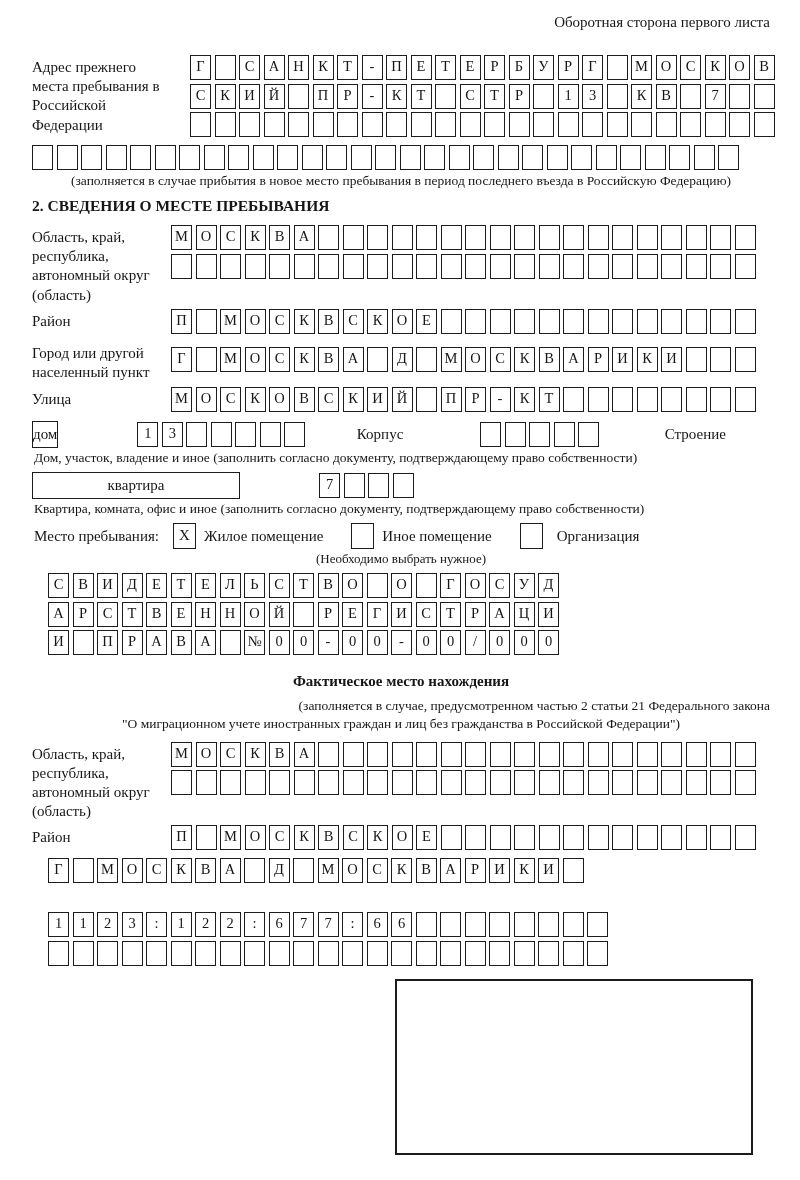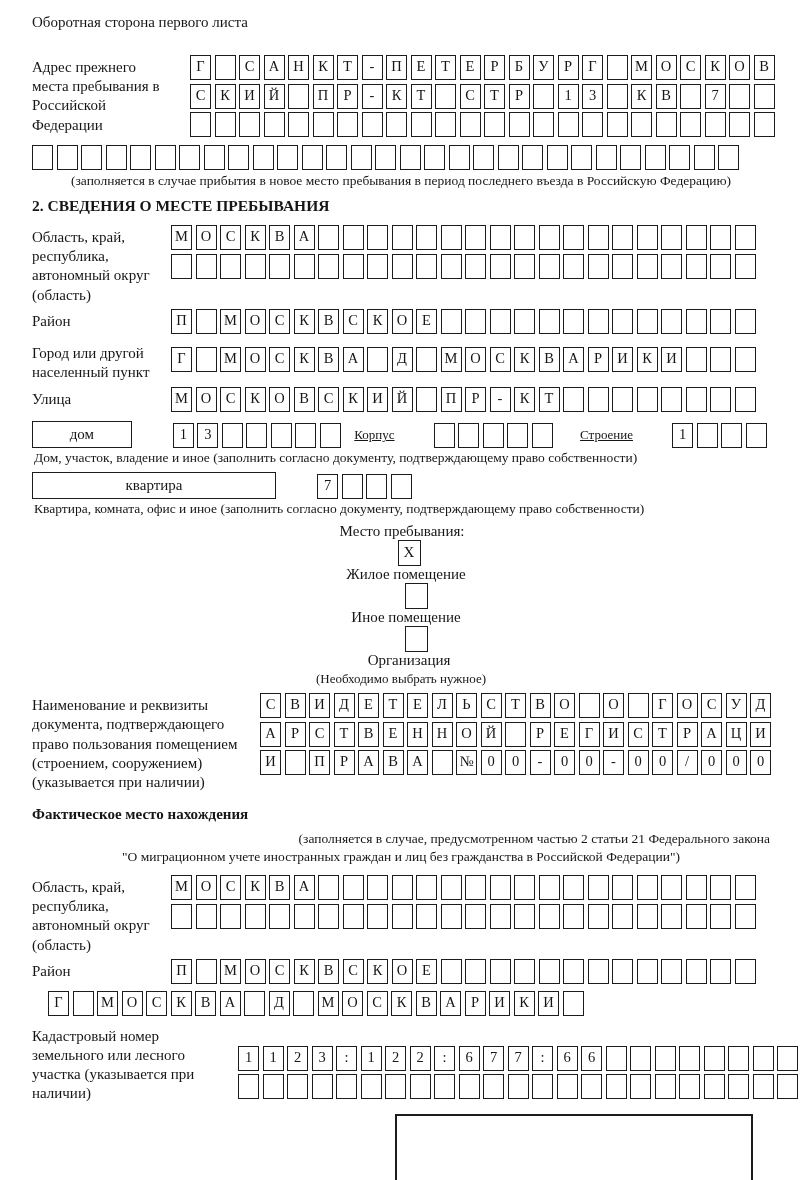--- a/index.html
+++ b/index.html
@@ -5,20 +5,21 @@
   html,body{margin:0;padding:0;background:#ffffff;}
   body{
     width:800px;min-height:1180px;
     font-family:"Liberation Serif","DejaVu Serif",serif;
     color:#161616;
     box-sizing:border-box;
     padding:14px 30px 20px 32px;
     font-size:15px;
   }
   .corner-note{
+    text-align:right;
     font-size:15px;
     margin-bottom:24px;
   }
   
   .grid{white-space:nowrap;display:inline-block;vertical-align:top;padding-left:33px;}
   .grid-row{display:block;height:25px;margin-bottom:3.5px;white-space:nowrap;}
   .cell{
     display:inline-block;box-sizing:border-box;
     width:21px;height:25px;
     border:1.8px solid #1c1c1c;
@@ -30,32 +31,32 @@
   .field{display:flex;margin-bottom:4px;}
   .flabel{flex:0 0 123px;font-size:15px;line-height:1.28;padding-top:3px;}
   .flabel.w142{flex:0 0 142px;}
   .flabel.w210{flex:0 0 212px;}
   .flabel.w190{flex:0 0 190px;}
   .fgrid{flex:1;padding-left:16px;}
   .fullrow{margin-top:0;}
   .center-note{text-align:center;font-size:13.5px;margin:2px 0 4px 0;}
   .center-note.tiny{font-size:13px;}
   .sec-heading{text-align:left;font-weight:bold;font-size:15.5px;margin:8px 0 10px 0;}
-  .sub-heading{font-weight:bold;font-size:15px;margin:14px 0 8px 0;}
+  .sub-heading{text-align:center;font-weight:bold;font-size:15px;margin:14px 0 8px 0;}
   
-  .combo-row{display:flex;align-items:flex-end;margin:6px 0 2px 0;}
+  .combo-row{display:flex;align-items:center;margin:6px 0 2px 0;gap:38px;}
   .widebox{
     display:inline-block;box-sizing:border-box;
     border:1.8px solid #1c1c1c;height:27px;line-height:24px;
     text-align:center;font-size:15px;vertical-align:top;
   }
-  .inline-label{font-size:13px;line-height:27px;padding:0 6px 0 10px;white-space:nowrap;text-decoration:underline;}
+  .inline-label{font-size:15px;line-height:27px;padding:0 6px 0 10px;white-space:nowrap;}
   .note{font-size:13.5px;margin:1px 0 6px 2px;}
   
-  .stay-row{display:flex;align-items:center;margin:0 0 0 2px;flex-direction:column;}
+  .stay-row{display:flex;align-items:center;margin:0 0 0 2px;}
   .checkbox{
     display:inline-block;box-sizing:border-box;
     width:23px;height:26px;border:1.8px solid #1c1c1c;
     text-align:center;line-height:23px;font-size:15px;
   }
   .stay-label{font-size:15px;}
   .gap8{margin-left:8px;} .gap14{margin-left:14px;} .gap28{margin-left:28px;}
   
   .stamp-wrap{margin-top:10px;}
   .stamp-box{
@@ -118,38 +119,37 @@
   <span class="widebox" style="width:168px">дом</span>
   <span class="grid gap8"><span class="cell">1</span><span class="cell">3</span><span class="cell"></span><span class="cell"></span><span class="cell"></span><span class="cell"></span><span class="cell"></span></span>
   <span class="inline-label">Корпус</span>
   <span class="grid"><span class="cell"></span><span class="cell"></span><span class="cell"></span><span class="cell"></span><span class="cell"></span></span>
   <span class="inline-label gap14">Строение</span>
   <span class="grid"><span class="cell">1</span><span class="cell"></span><span class="cell"></span><span class="cell"></span></span>
 </div>
 <div class="note">Дом, участок, владение и иное (заполнить согласно документу, подтверждающему право собственности)</div>
 
 <div class="combo-row">
-  <span class="widebox" style="width:244px">квартира</span>
+  <span class="widebox" style="width:208px">квартира</span>
   <span class="grid gap8"><span class="cell">7</span><span class="cell"></span><span class="cell"></span><span class="cell"></span></span>
 </div>
 <div class="note">Квартира, комната, офис и иное (заполнить согласно документу, подтверждающему право собственности)</div>
 
 <div class="stay-row">
   <span class="stay-label">Место пребывания:</span>
   <span class="checkbox gap14">X</span>
   <span class="stay-label gap8">Жилое помещение</span>
   <span class="checkbox gap28"></span>
   <span class="stay-label gap8">Иное помещение</span>
   <span class="checkbox gap28"></span>
   <span class="stay-label gap14">Организация</span>
 </div>
 <div class="center-note tiny">(Необходимо выбрать нужное)</div>
 
 <div class="field mt6">
-  <div class="flabel w210">Наименование и реквизиты документа, подтверждающего право пользования помещением (строением, сооружением) (указывается при наличии)</div>
   <div class="fgrid">
     <span class="grid-row"><span class="cell">С</span><span class="cell">В</span><span class="cell">И</span><span class="cell">Д</span><span class="cell">Е</span><span class="cell">Т</span><span class="cell">Е</span><span class="cell">Л</span><span class="cell">Ь</span><span class="cell">С</span><span class="cell">Т</span><span class="cell">В</span><span class="cell">О</span><span class="cell"></span><span class="cell">О</span><span class="cell"></span><span class="cell">Г</span><span class="cell">О</span><span class="cell">С</span><span class="cell">У</span><span class="cell">Д</span></span>
     <span class="grid-row"><span class="cell">А</span><span class="cell">Р</span><span class="cell">С</span><span class="cell">Т</span><span class="cell">В</span><span class="cell">Е</span><span class="cell">Н</span><span class="cell">Н</span><span class="cell">О</span><span class="cell">Й</span><span class="cell"></span><span class="cell">Р</span><span class="cell">Е</span><span class="cell">Г</span><span class="cell">И</span><span class="cell">С</span><span class="cell">Т</span><span class="cell">Р</span><span class="cell">А</span><span class="cell">Ц</span><span class="cell">И</span></span>
     <span class="grid-row"><span class="cell">И</span><span class="cell"></span><span class="cell">П</span><span class="cell">Р</span><span class="cell">А</span><span class="cell">В</span><span class="cell">А</span><span class="cell"></span><span class="cell">№</span><span class="cell">0</span><span class="cell">0</span><span class="cell">-</span><span class="cell">0</span><span class="cell">0</span><span class="cell">-</span><span class="cell">0</span><span class="cell">0</span><span class="cell">/</span><span class="cell">0</span><span class="cell">0</span><span class="cell">0</span></span>
   </div>
 </div>
 
 <div class="sub-heading">Фактическое место нахождения</div>
 <div class="center-note" style="margin-bottom:0;text-align:right;">(заполняется в случае, предусмотренном частью 2 статьи 21 Федерального закона</div>
 <div class="center-note mb10">"О миграционном учете иностранных граждан и лиц без гражданства в Российской Федерации")</div>
@@ -169,21 +169,20 @@
   </div>
 </div>
 
 <div class="field">
   <div class="fgrid">
     <span class="grid-row"><span class="cell">Г</span><span class="cell"></span><span class="cell">М</span><span class="cell">О</span><span class="cell">С</span><span class="cell">К</span><span class="cell">В</span><span class="cell">А</span><span class="cell"></span><span class="cell">Д</span><span class="cell"></span><span class="cell">М</span><span class="cell">О</span><span class="cell">С</span><span class="cell">К</span><span class="cell">В</span><span class="cell">А</span><span class="cell">Р</span><span class="cell">И</span><span class="cell">К</span><span class="cell">И</span><span class="cell"></span></span>
   </div>
 </div>
 
 <div class="field">
-  <div class="flabel w190">Кадастровый номер земельного или лесного участка (указывается при наличии)</div>
   <div class="fgrid" style="padding-top:22px;">
     <span class="grid-row"><span class="cell">1</span><span class="cell">1</span><span class="cell">2</span><span class="cell">3</span><span class="cell">:</span><span class="cell">1</span><span class="cell">2</span><span class="cell">2</span><span class="cell">:</span><span class="cell">6</span><span class="cell">7</span><span class="cell">7</span><span class="cell">:</span><span class="cell">6</span><span class="cell">6</span><span class="cell"></span><span class="cell"></span><span class="cell"></span><span class="cell"></span><span class="cell"></span><span class="cell"></span><span class="cell"></span><span class="cell"></span></span>
     <span class="grid-row"><span class="cell"></span><span class="cell"></span><span class="cell"></span><span class="cell"></span><span class="cell"></span><span class="cell"></span><span class="cell"></span><span class="cell"></span><span class="cell"></span><span class="cell"></span><span class="cell"></span><span class="cell"></span><span class="cell"></span><span class="cell"></span><span class="cell"></span><span class="cell"></span><span class="cell"></span><span class="cell"></span><span class="cell"></span><span class="cell"></span><span class="cell"></span><span class="cell"></span><span class="cell"></span></span>
   </div>
 </div>
 
 <div class="stamp-wrap">
   <div class="stamp-box"></div>
 
 </div>

